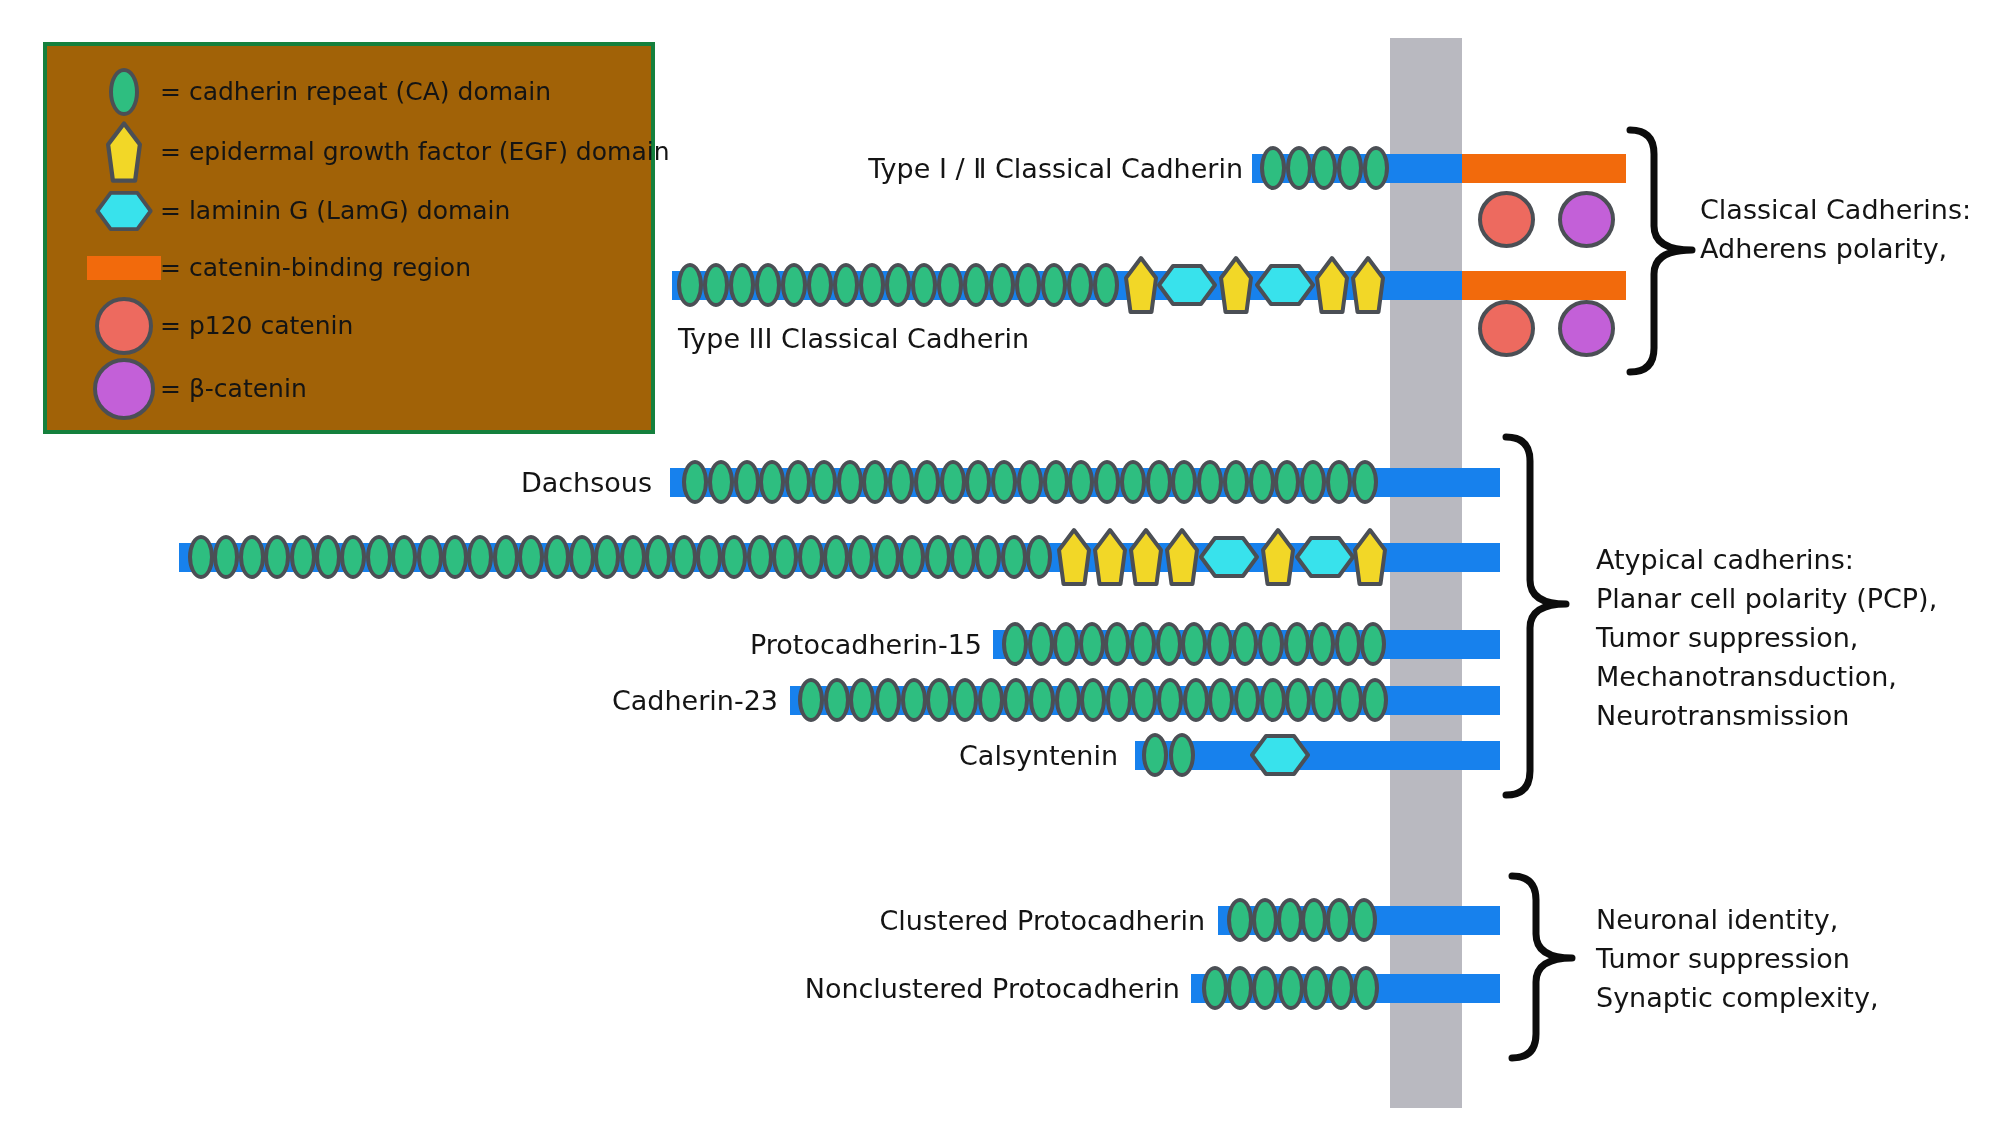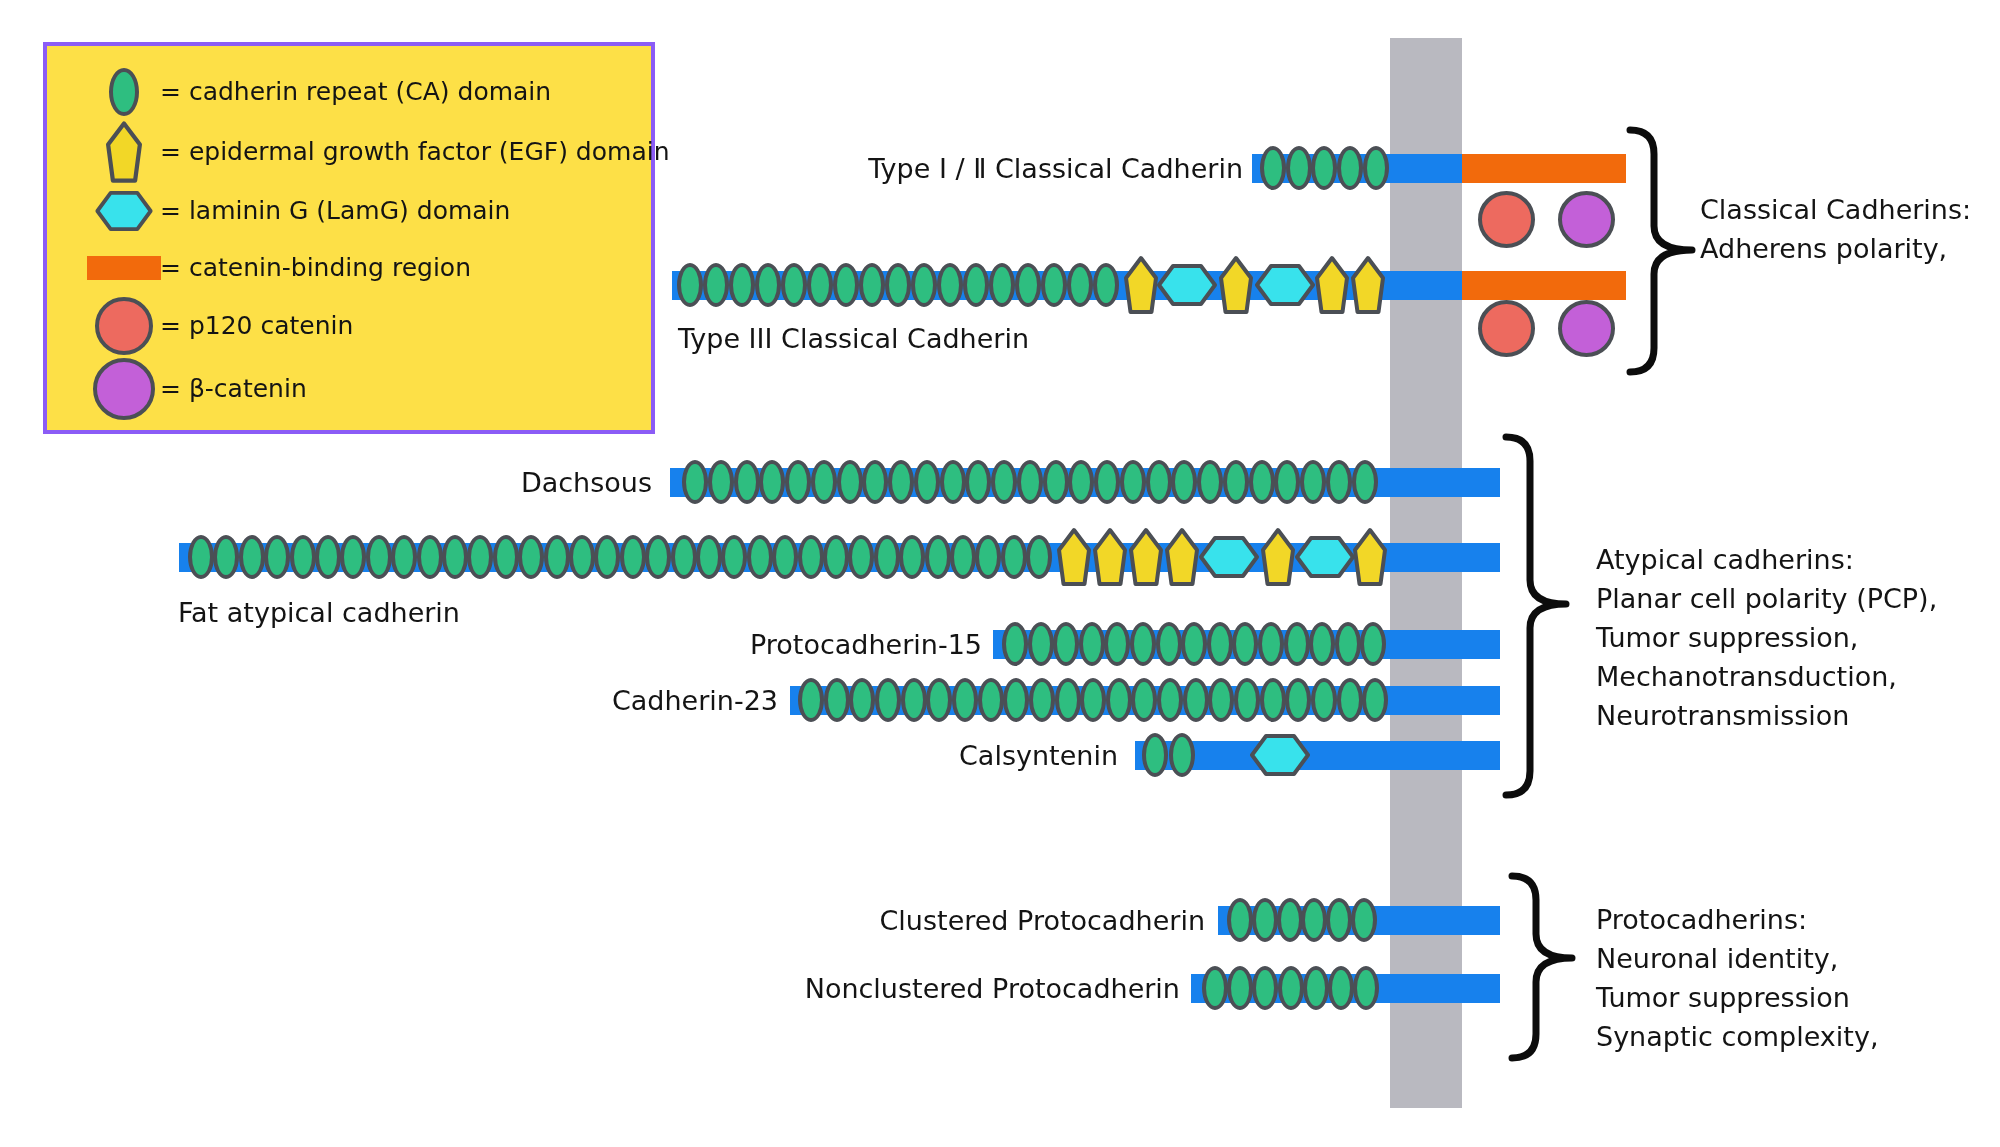--- a/index.html
+++ b/index.html
@@ -12,22 +12,22 @@
       border-radius:50%;background:var(--green);z-index:2;}
   .shape-svg{position:absolute;z-index:2;overflow:visible;}
   .egf{fill:var(--yellow);stroke:var(--stroke);stroke-width:4;stroke-linejoin:round;}
   .lamg{fill:var(--cyan);stroke:var(--stroke);stroke-width:4;stroke-linejoin:round;}
   .circle{position:absolute;box-sizing:border-box;border:4px solid var(--stroke);
       border-radius:50%;z-index:2;}
   .p120{background:var(--red);}
   .beta{background:var(--purple);}
   .plabel{position:absolute;font-size:27px;line-height:34px;color:#141414;
       white-space:nowrap;z-index:3;}
-  .legend-box{position:absolute;box-sizing:border-box;border:4px solid #8b5cf6;
-      background:#fde047;z-index:4;}
+  .legend-box{position:absolute;box-sizing:border-box;border:4px solid #15803d;
+      background:#a16207;z-index:4;}
   .llabel{position:absolute;font-size:25px;line-height:32px;color:#141414;white-space:nowrap;}
   .orect{position:absolute;background:var(--orange);}
   .gtext{position:absolute;z-index:3;}
   .gline{font-size:27px;line-height:39px;color:#141414;white-space:nowrap;}
   #overlay{position:absolute;left:0;top:0;z-index:3;pointer-events:none;}
   .brace{fill:none;stroke:#0c0c0c;stroke-width:7;stroke-linecap:round;stroke-linejoin:round;}
 </style>
 </head>
 <body>
 
@@ -187,21 +187,20 @@
     </svg>
     <svg class="shape-svg" width="34" height="58" viewBox="0 0 34 58" style="left: 1261px; top: 528px;">
       <polygon class="egf" points="17,2 32,22 27.5,56 6.5,56 2,22"></polygon>
     </svg>
     <svg class="shape-svg" width="60" height="42" viewBox="0 0 60 42" style="left: 1295px; top: 536px;">
       <polygon class="lamg" points="16,2 44,2 58,21 44,40 16,40 2,21"></polygon>
     </svg>
     <svg class="shape-svg" width="34" height="58" viewBox="0 0 34 58" style="left: 1353px; top: 528px;">
       <polygon class="egf" points="17,2 32,22 27.5,56 6.5,56 2,22"></polygon>
     </svg>
-    <div class="plabel" style="top: 596px; left: 178px;">Fat atypical cadherin</div>
     <div class="hbar" style="left: 993px; top: 629.5px; width: 507px;"></div>
     <div class="ca" style="left: 1002px; top: 622px; width: 26px; height: 44px;"></div>
     <div class="ca" style="left: 1027.6px; top: 622px; width: 26px; height: 44px;"></div>
     <div class="ca" style="left: 1053.2px; top: 622px; width: 26px; height: 44px;"></div>
     <div class="ca" style="left: 1078.8px; top: 622px; width: 26px; height: 44px;"></div>
     <div class="ca" style="left: 1104.4px; top: 622px; width: 26px; height: 44px;"></div>
     <div class="ca" style="left: 1130px; top: 622px; width: 26px; height: 44px;"></div>
     <div class="ca" style="left: 1155.6px; top: 622px; width: 26px; height: 44px;"></div>
     <div class="ca" style="left: 1181.2px; top: 622px; width: 26px; height: 44px;"></div>
     <div class="ca" style="left: 1206.8px; top: 622px; width: 26px; height: 44px;"></div>
@@ -266,18 +265,17 @@
       <div class="gline">Adherens polarity,</div>
     </div>
     <div class="gtext" style="left: 1596px; top: 540px;">
       <div class="gline">Atypical cadherins:</div>
       <div class="gline">Planar cell polarity (PCP),</div>
       <div class="gline">Tumor suppression,</div>
       <div class="gline">Mechanotransduction,</div>
       <div class="gline">Neurotransmission</div>
     </div>
     <div class="gtext" style="left: 1596px; top: 900px;">
-      <div class="gline">Protocadherins:</div>
       <div class="gline">Neuronal identity,</div>
       <div class="gline">Tumor suppression</div>
       <div class="gline">Synaptic complexity,</div>
     </div>
   </div>
 
 </body></html>

